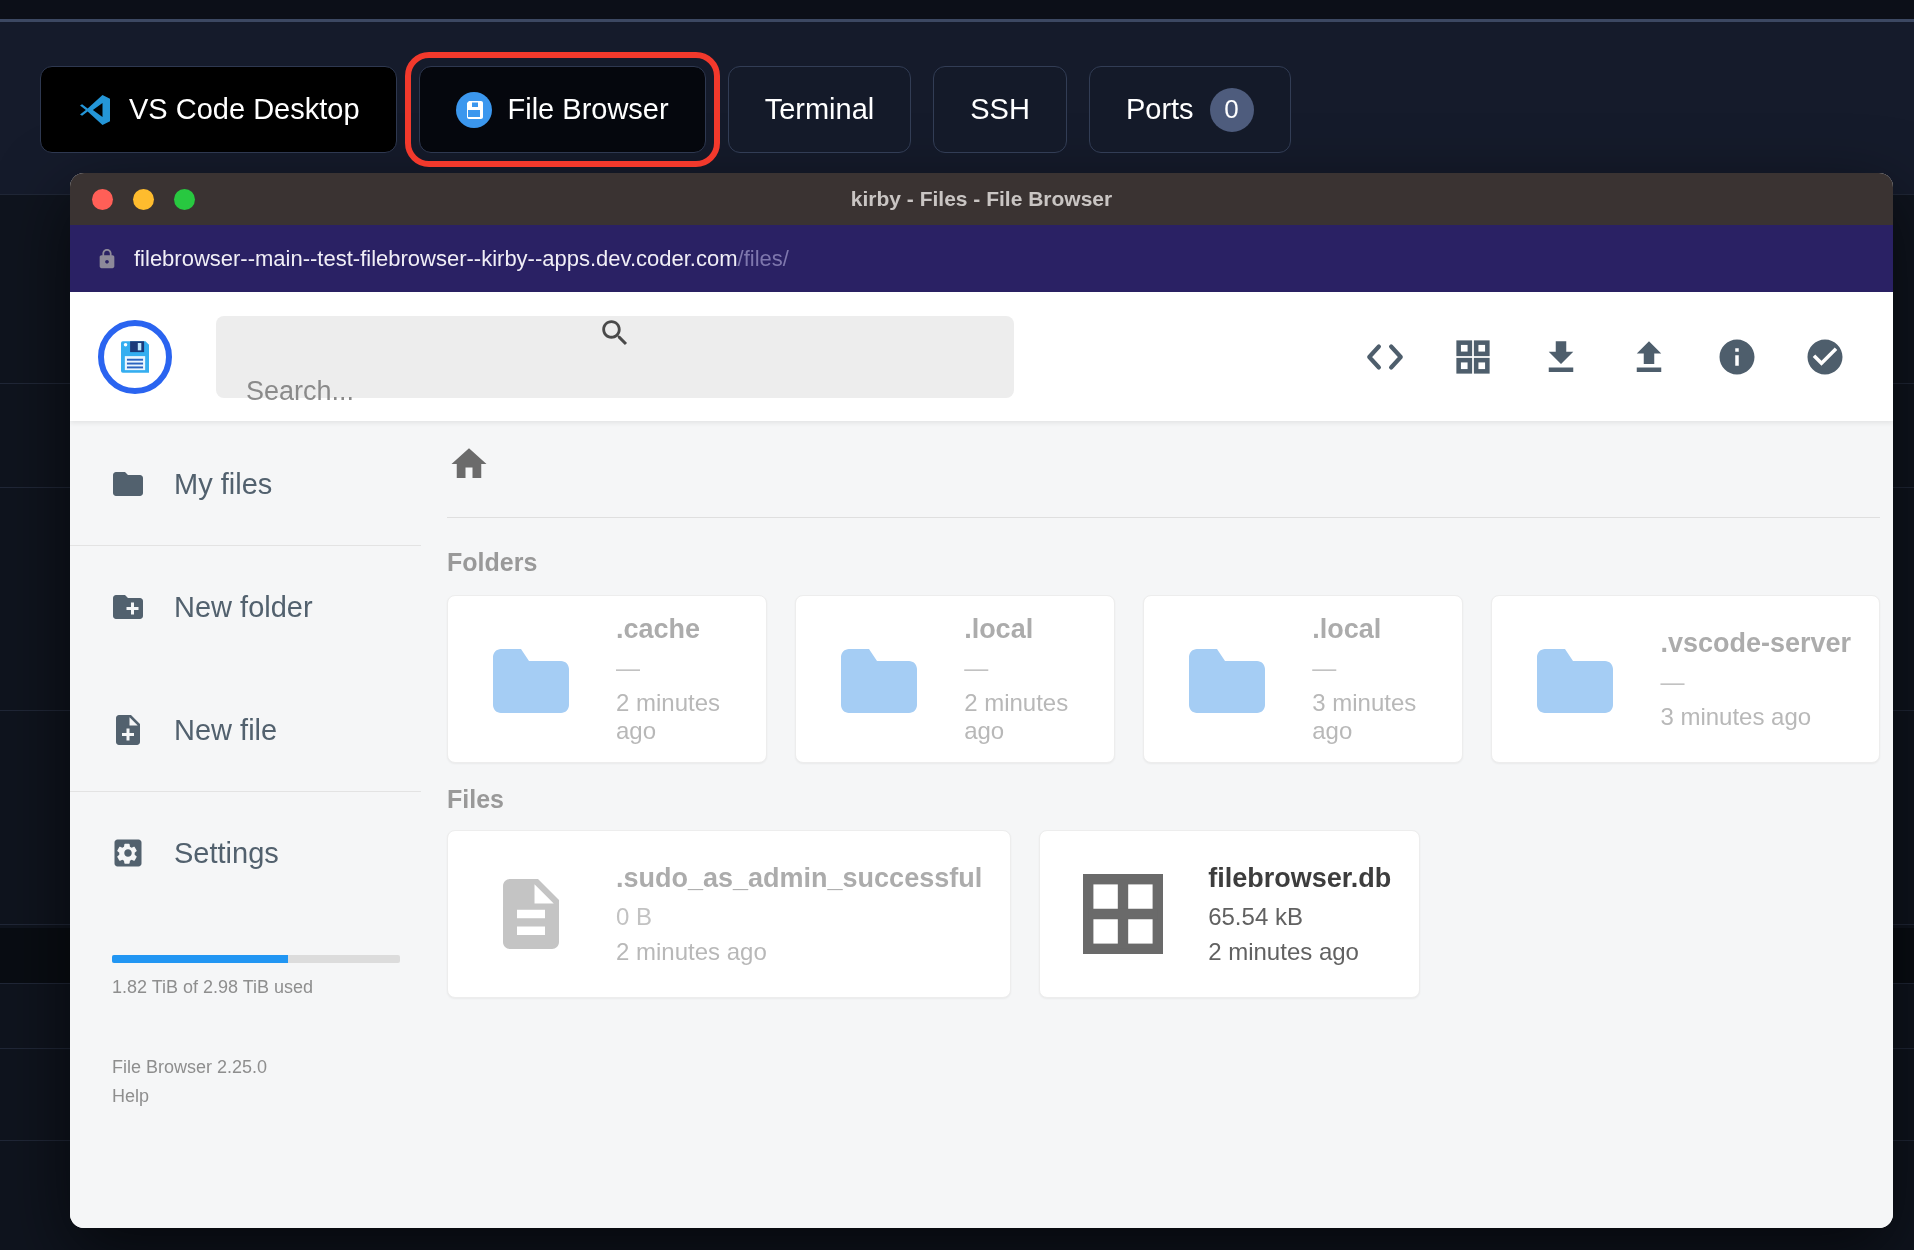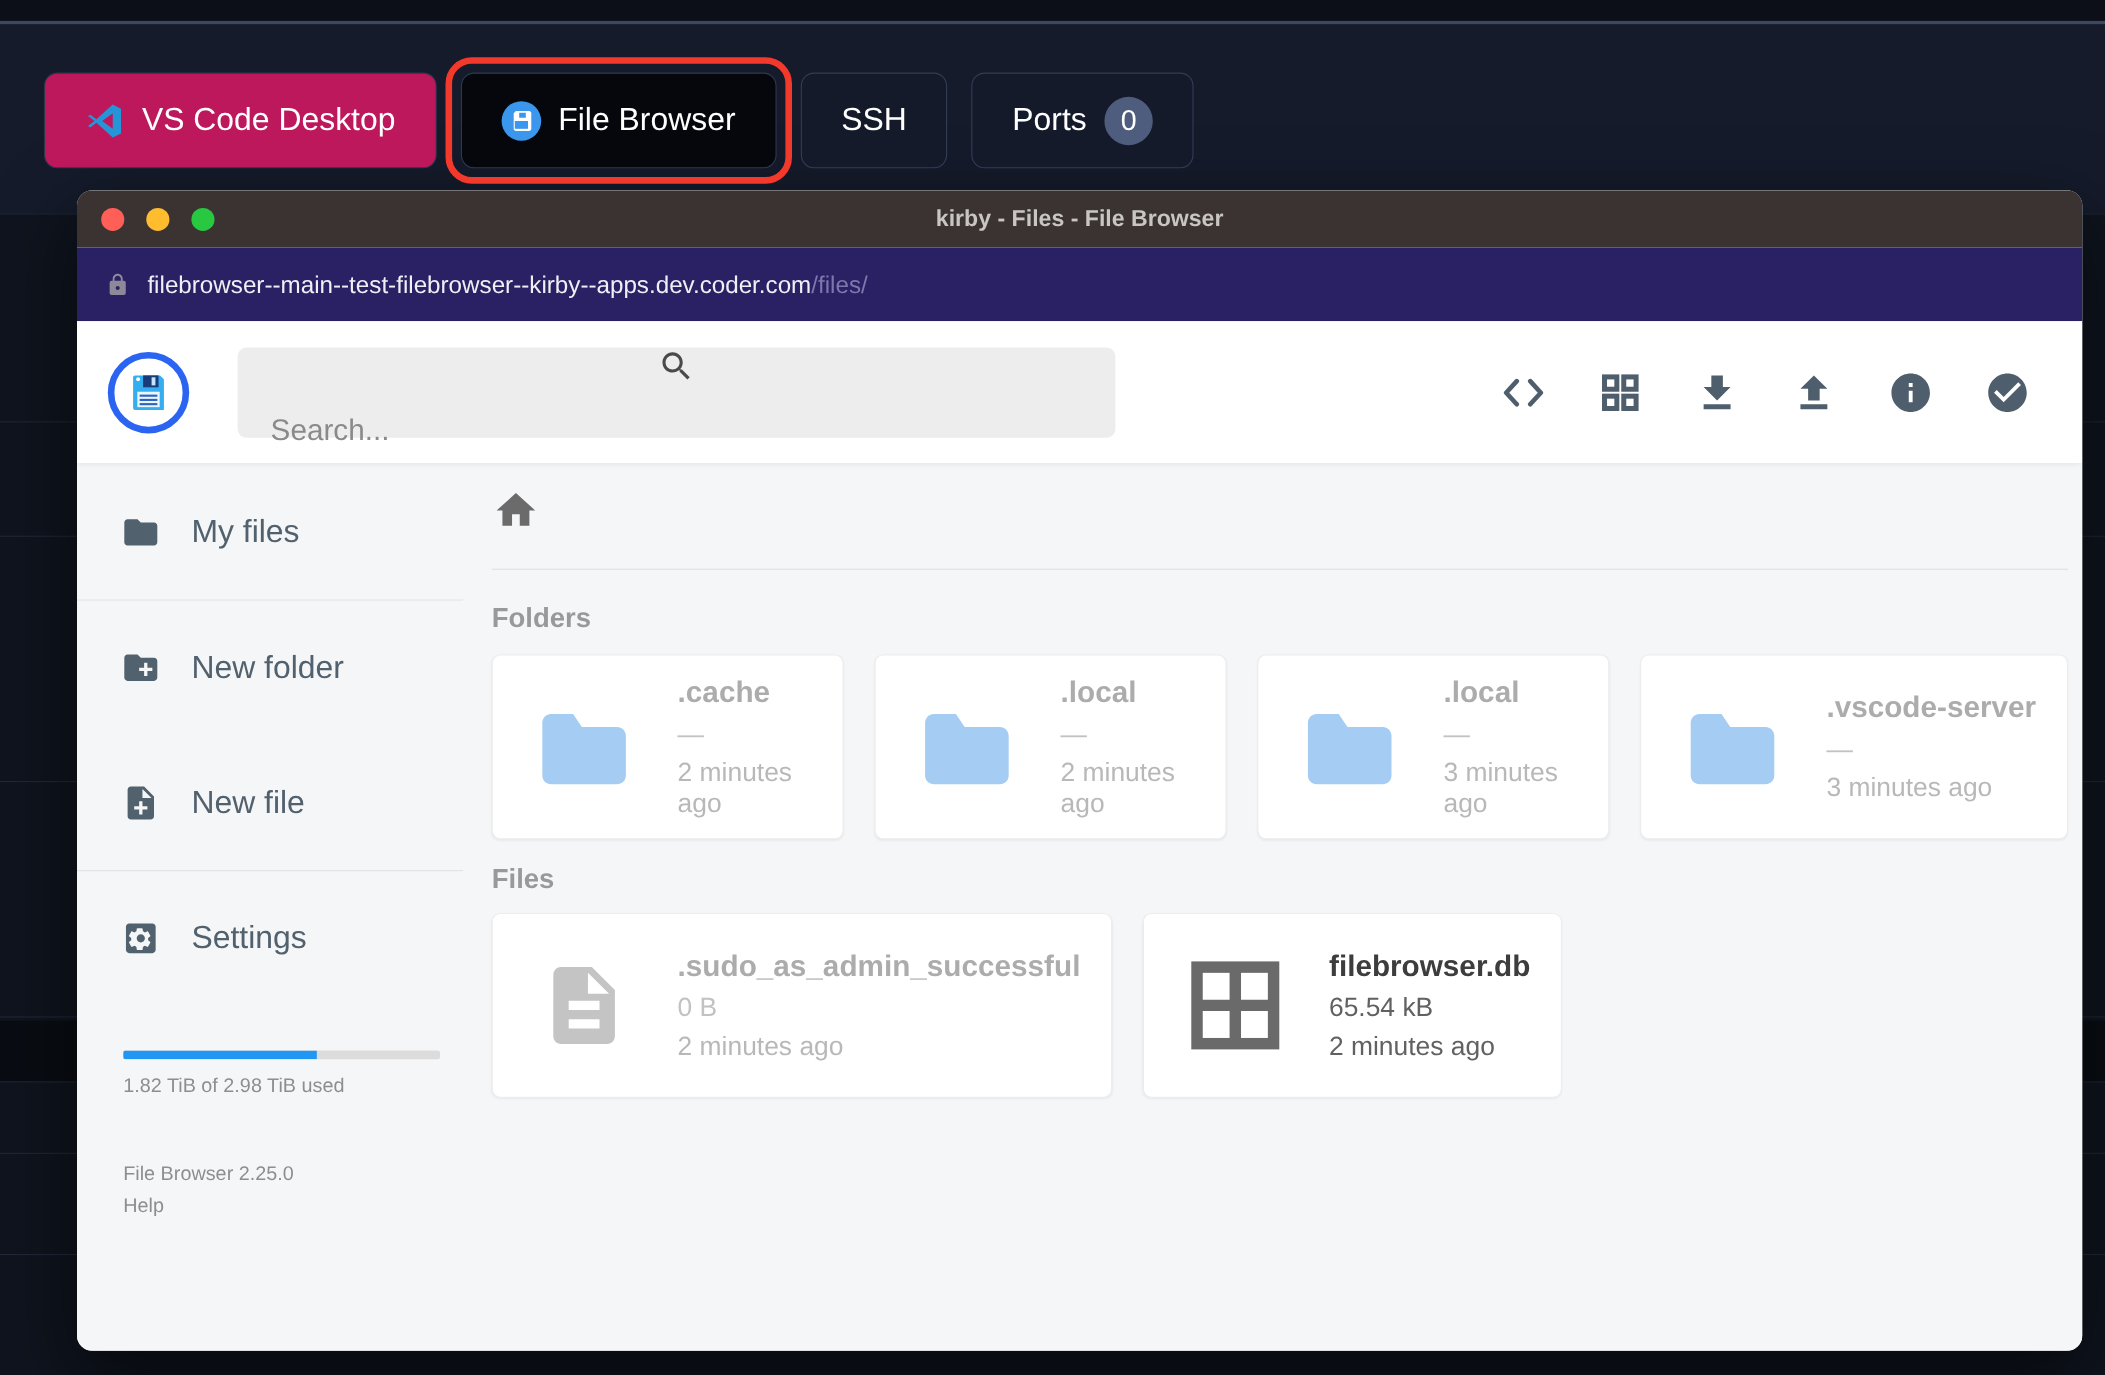--- a/index.html
+++ b/index.html
@@ -16,21 +16,21 @@
   .bg-block { position:absolute; left:0; width:100%; top:928px; height:55px; background:rgba(0,0,0,.35); }
 
   
   .taskbar { position:absolute; left:40px; top:66px; display:flex; gap:22px; z-index:3; align-items:center; }
   .tb-btn {
     height:87px; display:flex; align-items:center; gap:16px;
     padding:0 36px; border-radius:12px; cursor:pointer;
     border:1.5px solid #323d55; background:#141a29;
     color:#fff; font-size:29px; white-space:nowrap;
   }
-  .tb-btn.app { background:#be185d; border-color:#2e3850; }
+  .tb-btn.app { background:#000000; border-color:#2e3850; }
   .tb-btn.selected { background:#05070d; position:relative; }
   .tb-btn.selected::after {
     content:""; position:absolute; inset:-15px; border:6px solid #f2392c; border-radius:24px; pointer-events:none;
   }
   .tb-icon { width:36px; height:36px; flex:0 0 auto; }
   .fb-circle { width:36px; height:36px; border-radius:50%; background:#3b97ee; display:flex; align-items:center; justify-content:center; }
   .fb-circle svg { width:24px; height:24px; }
   .ports-badge { width:44px; height:44px; border-radius:50%; background:#4e5c7d; color:#fff; font-size:26px; display:flex; align-items:center; justify-content:center; }
 
   
@@ -133,20 +133,23 @@
           <path fill="#fff" d="M19 3H7l-2 2v14c0 1.1.9 2 2 2h12c1.1 0 2-.9 2-2V5c0-1.1-.9-2-2-2zM10 4.5h6V9h-6V4.5zM18 19H6v-7h12v7z"></path>
           <rect x="13" y="5.2" width="1.8" height="3" fill="#3b97ee"></rect>
           <rect x="7.2" y="13" width="9.6" height="1.2" fill="#3b97ee"></rect>
           <rect x="7.2" y="15.2" width="9.6" height="1.2" fill="#3b97ee"></rect>
           <rect x="7.2" y="17.4" width="9.6" height="1.2" fill="#3b97ee"></rect>
         </svg>
     </span>
     <span>File Browser</span>
   </div>
   <div class="tb-btn">
+    <span>Terminal</span>
+  </div>
+  <div class="tb-btn">
     <span>SSH</span>
   </div>
   <div class="tb-btn">
     <span>Ports</span>
     <span class="ports-badge">0</span>
   </div>
 </div>
 
 <div class="window">
 

